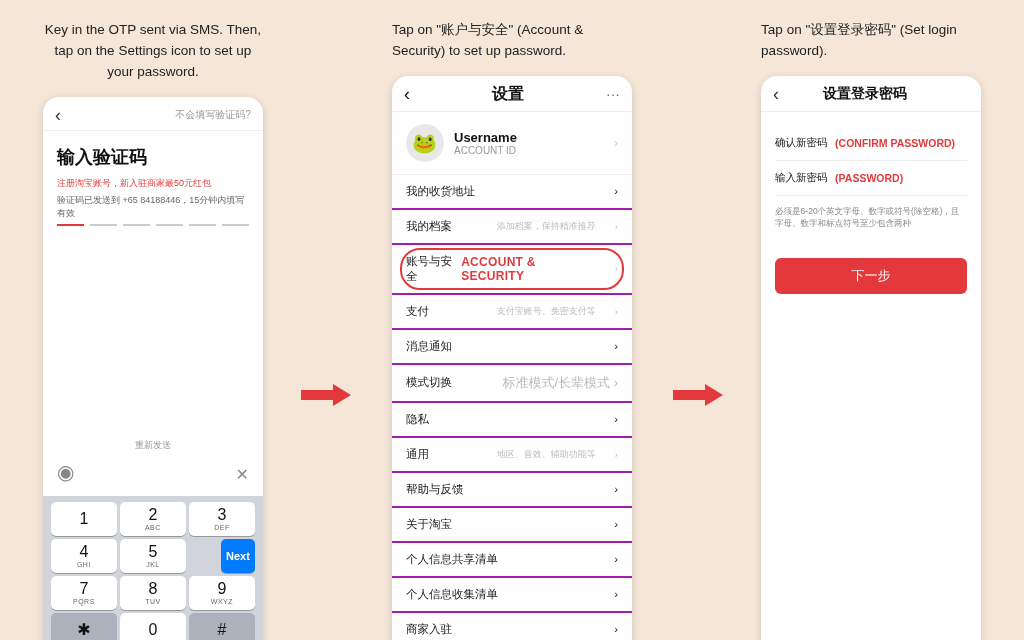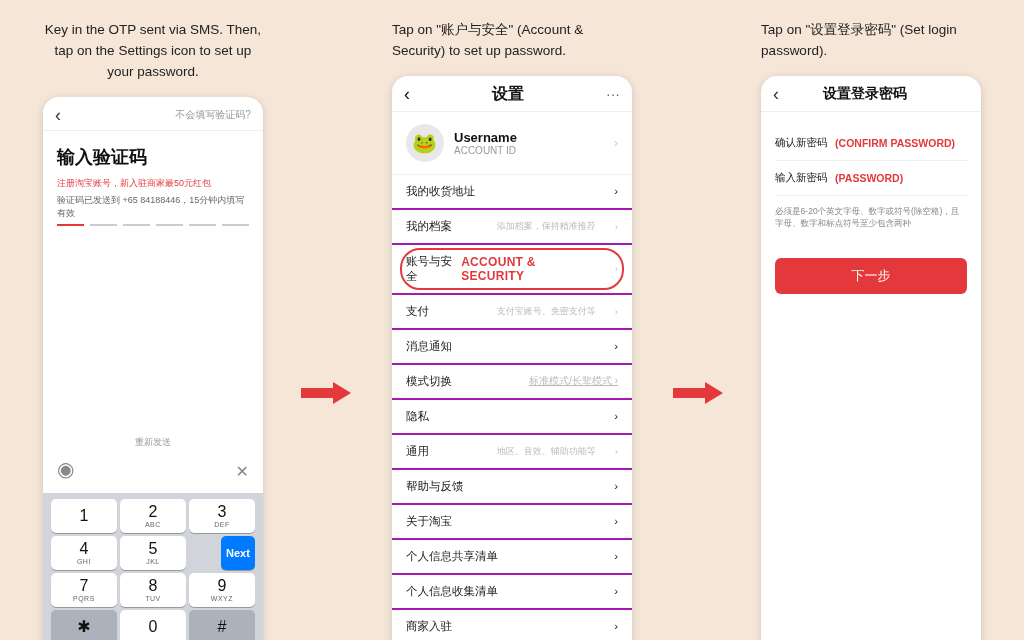--- a/index.html
+++ b/index.html
@@ -542,21 +542,21 @@
             <span>›</span>
           </div>
         </div>
         <div class="menu-item">
           <span>消息通知</span>
           <span class="chevron">›</span>
         </div>
         <div class="menu-item">
           <span>模式切换</span>
           <div class="menu-item-right">
-            <span style="font-size:10px;color:#bbb;text-decoration:underline;">标准模式/长辈模式 ›</span>
+            <span style="font-size:13px;color:#bbb;">标准模式/长辈模式 ›</span>
           </div>
         </div>
         <div class="menu-item">
           <span>隐私</span>
           <span class="chevron">›</span>
         </div>
         <div class="menu-item">
           <span>通用</span>
           <div class="menu-item-right">
             <span style="font-size:9px;color:#bbb;">地区、音效、辅助功能等</span>

